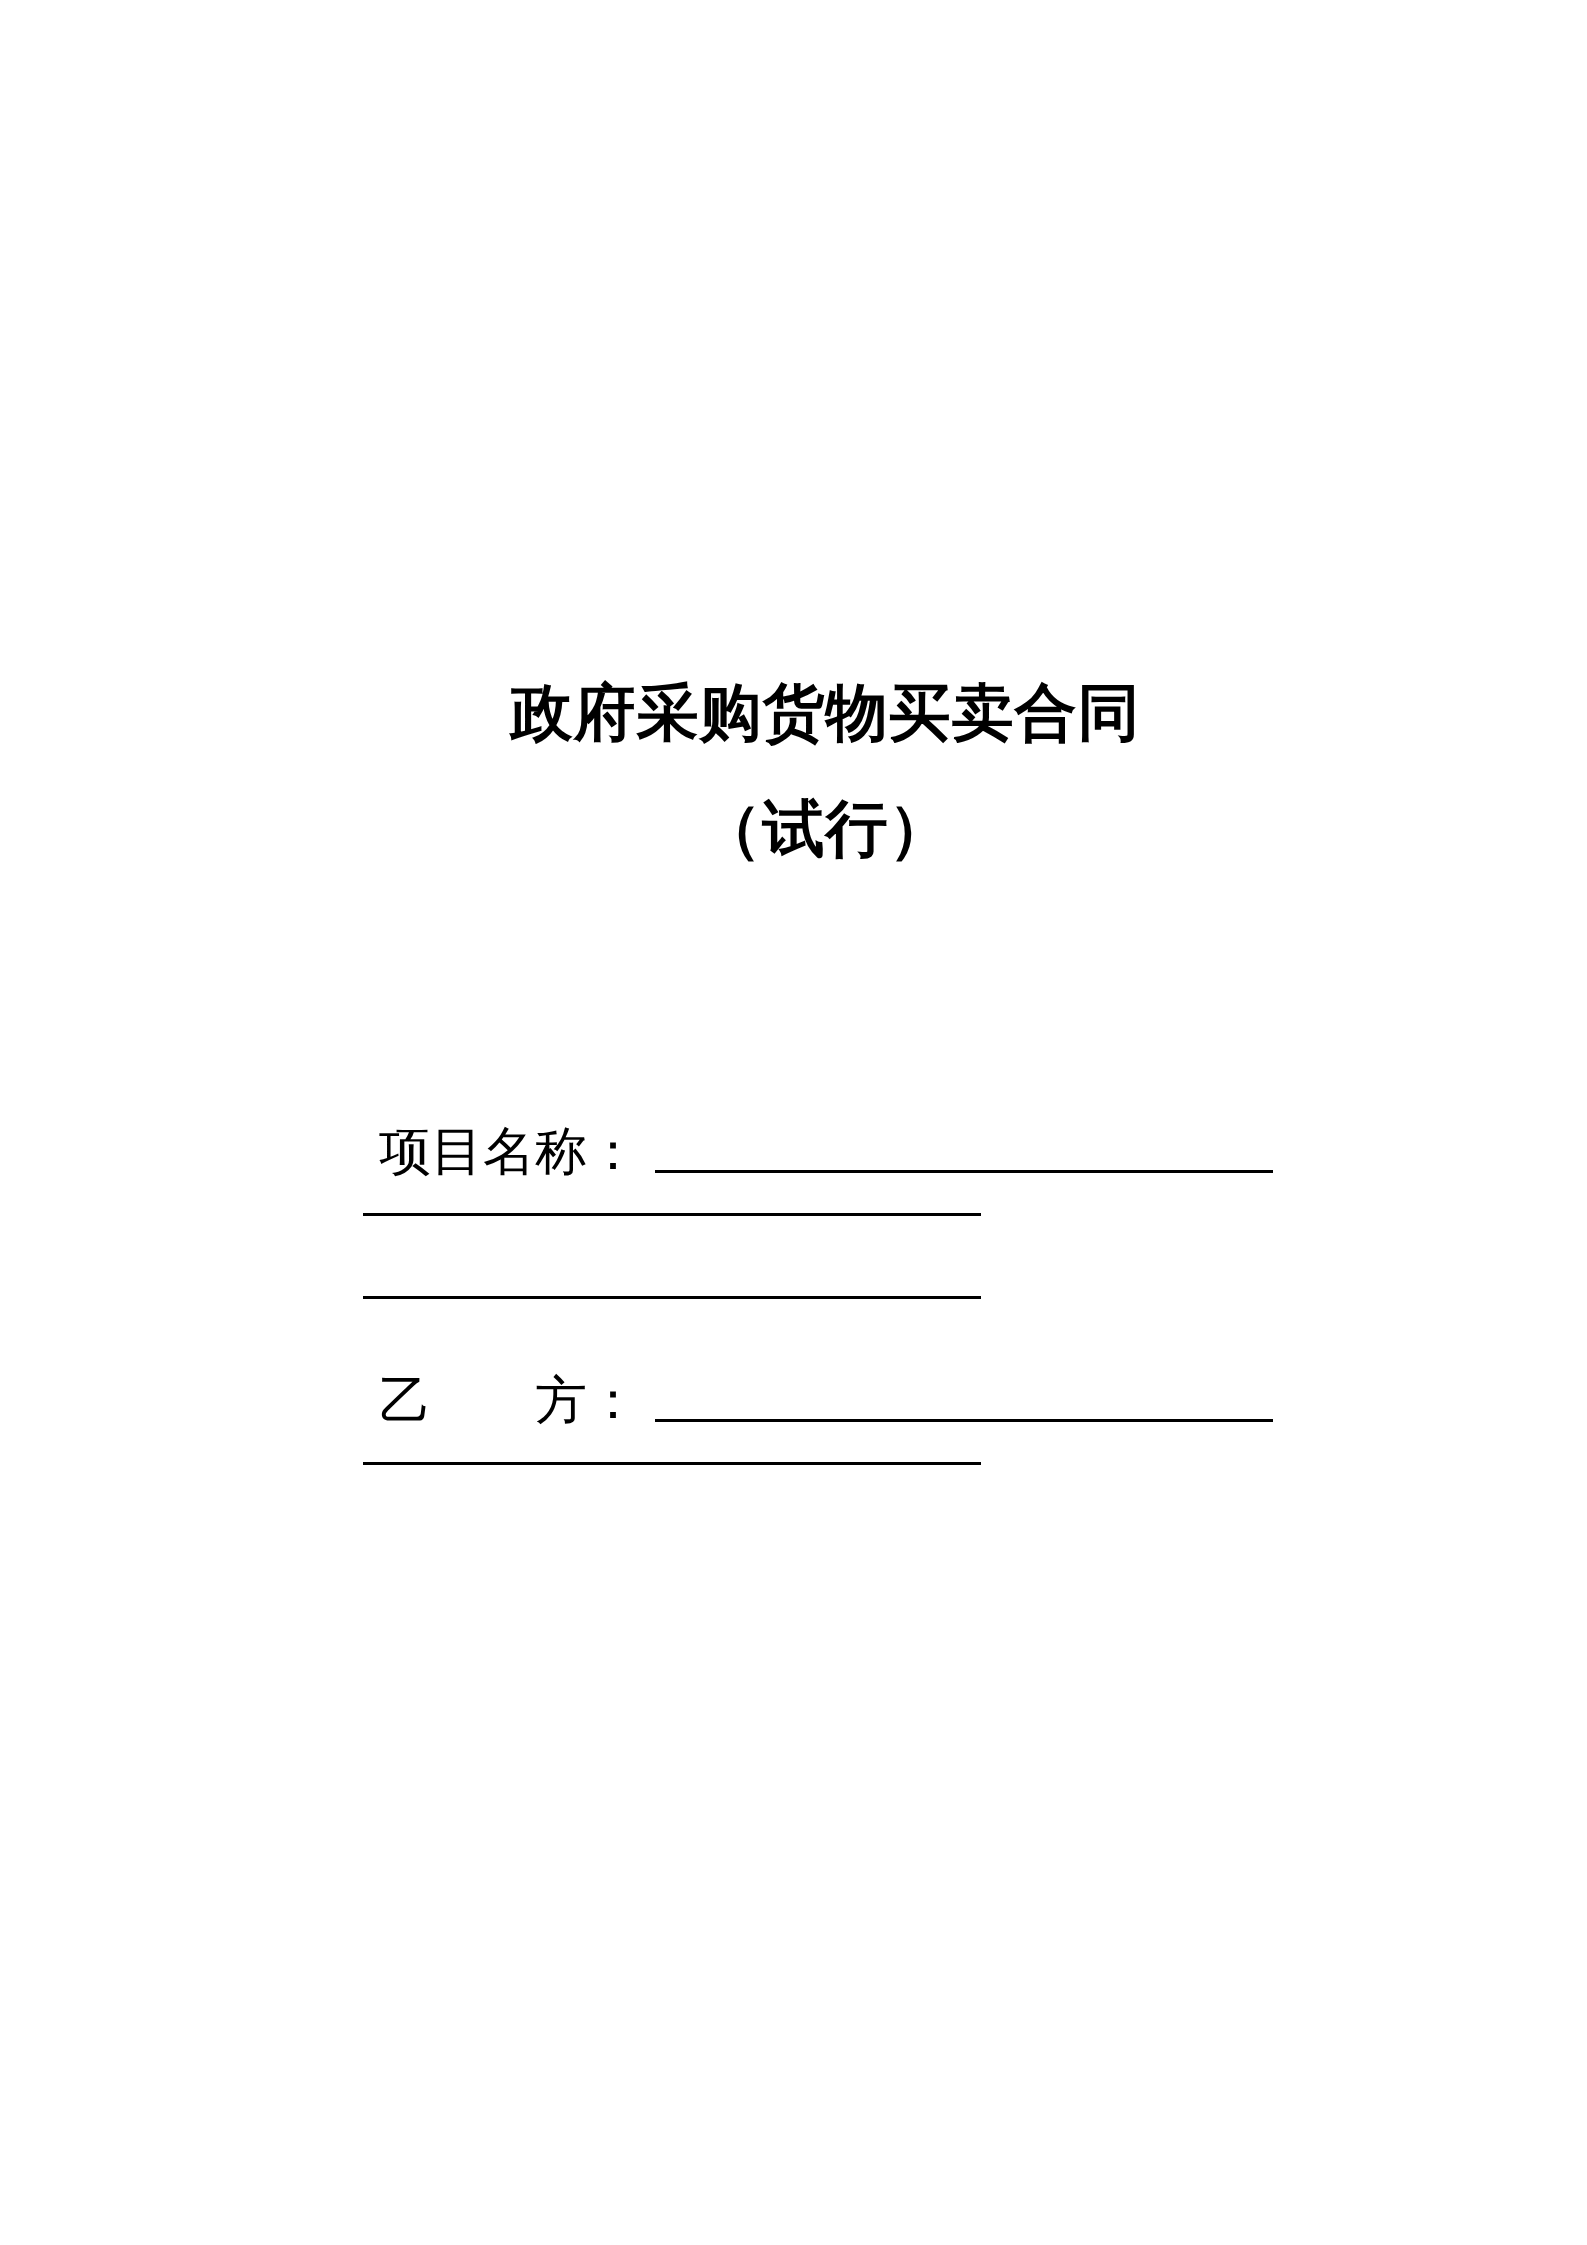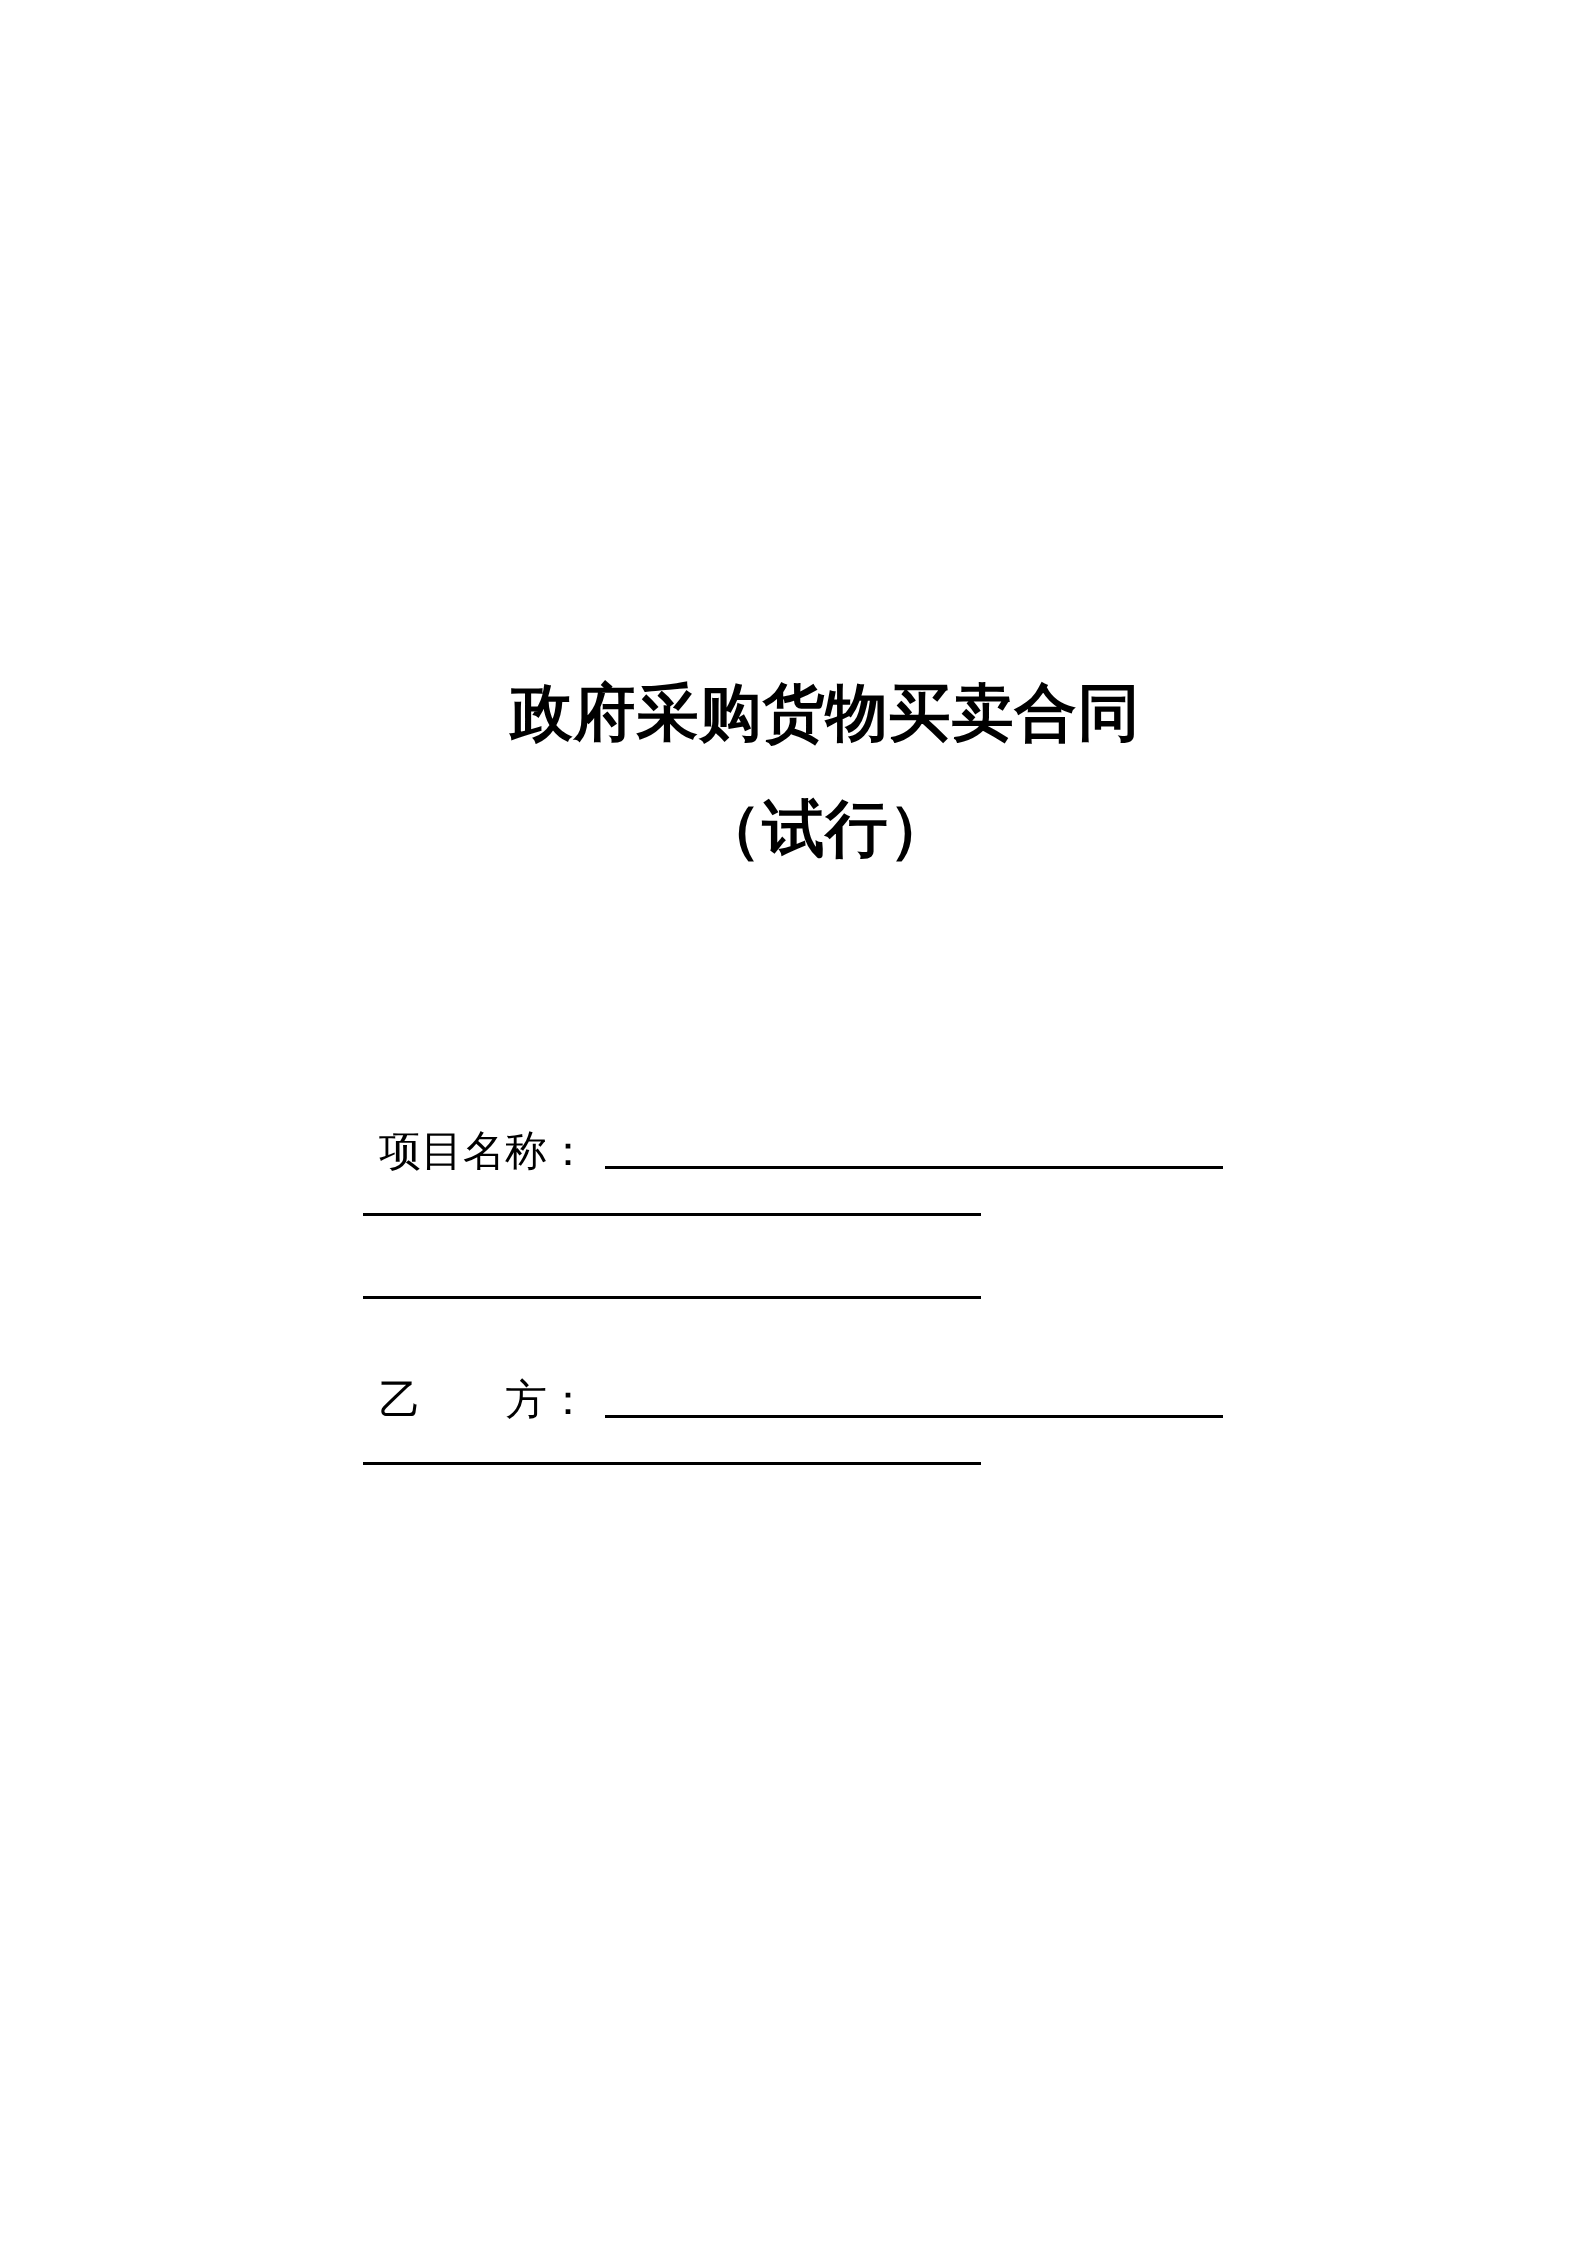--- a/index.html
+++ b/index.html
@@ -41,21 +41,21 @@
   }
 
   .field-row {
     display: flex;
     align-items: baseline;
     height: 83px;
     white-space: nowrap;
   }
 
   .field-label {
-    font-size: 42px;
+    font-size: 52px;
     line-height: 83px;
     letter-spacing: 0;
     color: #000000;
   }
 
   .field-line {
     display: inline-block;
     width: 618px;
     height: 0;
     border-bottom: 3px solid #000000;

